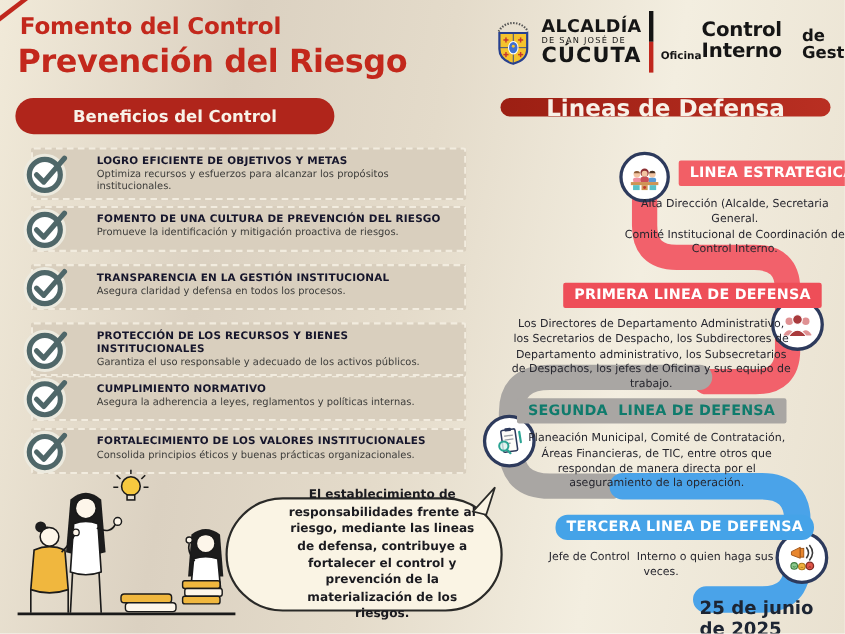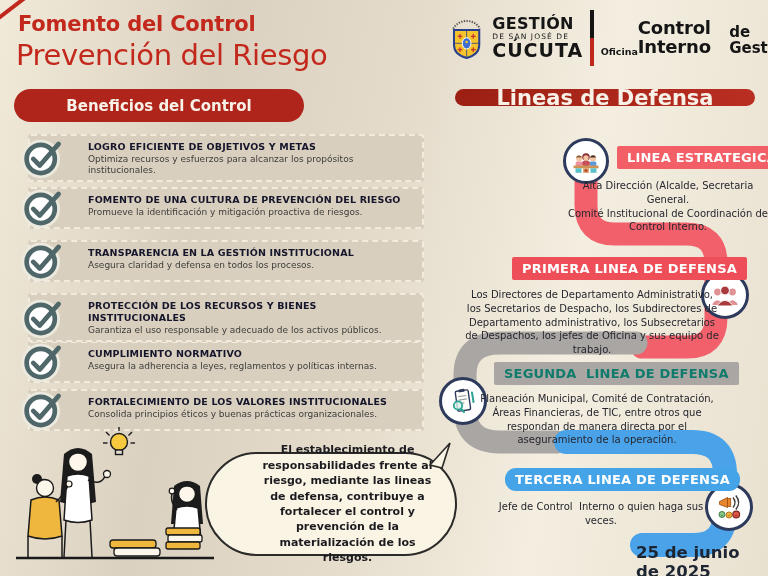--- a/index.html
+++ b/index.html
@@ -2,21 +2,21 @@
 <html><head>
 <meta charset="utf-8">
 <style>
   html,body{margin:0;padding:0;}
   body{width:768px;height:576px;overflow:hidden;font-family:"DejaVu Sans","Liberation Sans",sans-serif;}
   .canvas{position:relative;width:768px;height:576px;overflow:hidden;
     background:linear-gradient(100deg,#f1ead9 0%,#dbd1c1 26%,#e4dbca 48%,#f3eee0 72%,#e9e1d0 100%);}
   .abs{position:absolute;}
   
   .title-sub{left:18px;top:12px;font-size:21px;font-weight:bold;color:#c3281c;letter-spacing:-.2px;z-index:2;}
-  .title-main{left:16px;top:38px;font-size:29px;font-weight:normal;color:#c3281c;letter-spacing:-.4px;z-index:2;}
+  .title-main{left:16px;top:38px;font-size:29px;font-weight:bold;color:#c3281c;letter-spacing:-.4px;z-index:2;}
   .logo{left:448px;top:6px;display:flex;align-items:center;gap:7px;z-index:2;}
   .org{display:flex;flex-direction:column;line-height:1;color:#151515;}
   .org .l1{font-size:16px;font-weight:bold;letter-spacing:.3px;}
   .org .l2{font-size:7.5px;font-weight:normal;letter-spacing:1.1px;margin-top:1px;}
   .org .l3{font-size:19px;font-weight:bold;letter-spacing:1px;margin-top:1px;}
   .ldiv{width:5px;height:56px;display:flex;flex-direction:column;}
   .ldiv .t{flex:1;background:#141414;}
   .ldiv .b{flex:1;background:#c0271d;}
   .office{display:flex;flex-direction:row;line-height:1.05;color:#151515;align-items:flex-end;}
   .office .l1{font-size:9.5px;font-weight:bold;}
@@ -36,21 +36,21 @@
   .card .d{font-size:9px;color:#3c3c3a;margin-top:1.5px;line-height:1.2;}
   .check{position:absolute;left:-9px;top:50%;transform:translateY(-50%);width:47px;height:44px;}
   
   .flow{left:0;top:0;width:768px;height:576px;z-index:1;pointer-events:none;}
   .node{position:absolute;background:#fff;border:3.5px solid #2d3a5c;border-radius:50%;
     display:flex;align-items:center;justify-content:center;z-index:3;}
   .badge{position:absolute;color:#fff;font-weight:bold;font-size:13px;padding:4px 10px;
     white-space:pre;z-index:4;border-radius:2px;letter-spacing:.2px;}
   .b1{left:617px;top:146px;background:#f25f66;}
   .b2{left:512px;top:257px;background:#ee4e58;}
-  .b3{left:494px;top:362px;background:#a9a6a3;color:#0f7b6c;}
+  .b3{left:470px;top:362px;background:#a9a6a3;color:#0f7b6c;}
   .b4{left:505px;top:468px;background:#45a3e8;border-radius:11px;}
   .ldesc{position:absolute;font-size:10px;color:#26262e;text-align:center;z-index:4;line-height:1.38;}
   .d1{left:562px;width:212px;top:179px;white-space:pre-line;}
   .d2{left:464px;width:256px;top:288px;}
   .d3{left:477px;width:240px;top:392px;}
   .d4{left:494px;width:214px;top:500px;white-space:pre-wrap;}
   
   .bubble{left:205px;top:452px;width:252px;height:104px;background:#faf4e4;border:2px solid #2a2a28;
     border-radius:58px;display:flex;align-items:center;justify-content:center;text-align:center;
     padding:6px 16px;box-sizing:border-box;z-index:5;}
@@ -85,21 +85,21 @@
           <rect x="34.5" y="28.5" width="7" height="2"></rect>
         <rect x="17" y="46" width="2" height="7"></rect>
           <rect x="14.5" y="48.5" width="7" height="2"></rect>
         <rect x="37" y="46" width="2" height="7"></rect>
           <rect x="34.5" y="48.5" width="7" height="2"></rect>
       </g>
       <ellipse cx="28" cy="40" rx="6.5" ry="8.5" fill="#3f6fd0" stroke="#fff" stroke-width="1.5"></ellipse>
       <circle cx="28" cy="38" r="2" fill="#f5c32c"></circle>
     </svg>
     <div class="org">
-      <span class="l1">GESTIÓN</span>
+      <span class="l1">ALCALDÍA</span>
       <span class="l2">DE SAN JOSÉ DE</span>
       <span class="l3">CÚCUTA</span>
     </div>
     <div class="ldiv">
         <div class="t"></div>
         <div class="b"></div>
       </div>
     <div class="office">
       <span class="l1">Oficina</span>
       <span class="l2">Control Interno</span>

